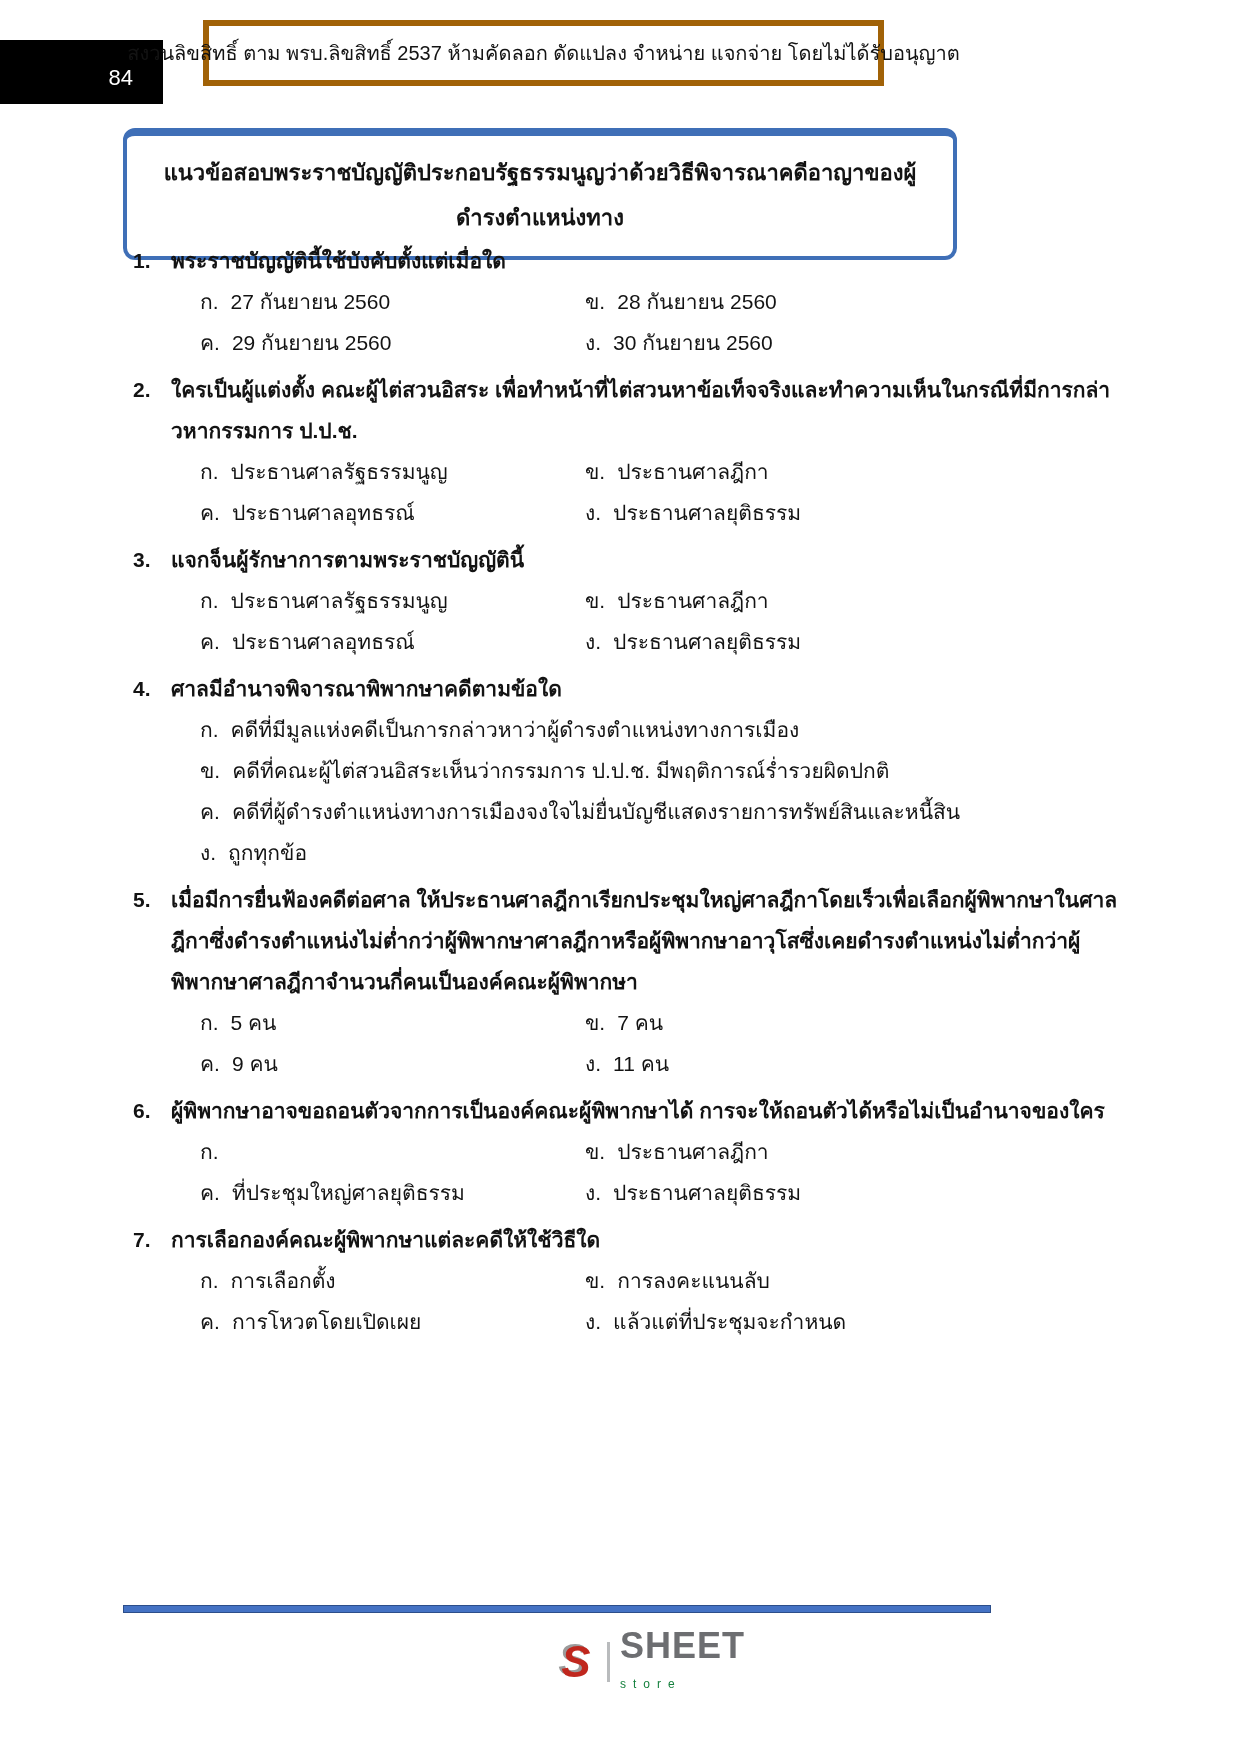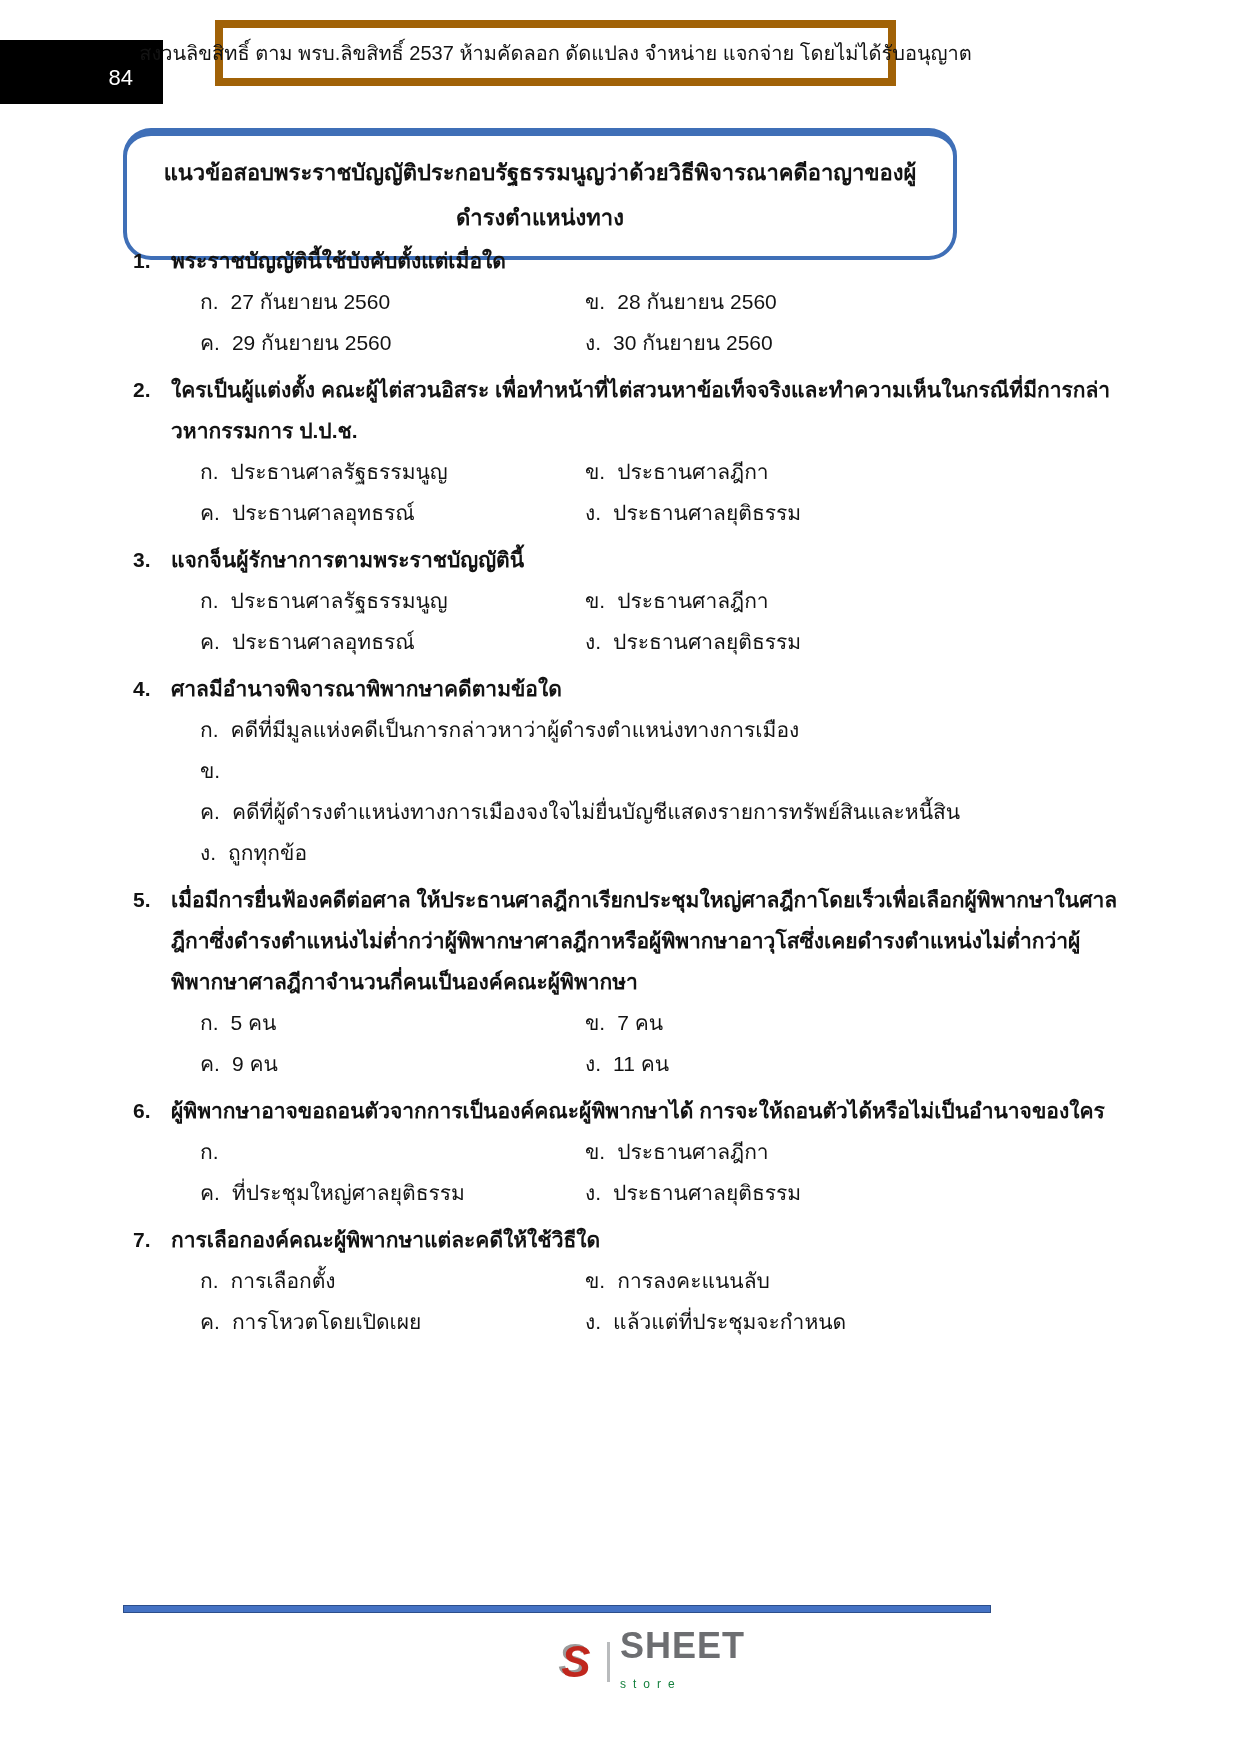--- a/index.html
+++ b/index.html
@@ -8,28 +8,28 @@
     font-family:"Liberation Sans","DejaVu Sans",sans-serif; color:#131313;
     overflow:hidden;
   }
   .page-num-box {
     position:absolute; left:0; top:40px; width:163px; height:64px;
     background:#000; color:#fff; box-sizing:border-box;
     display:flex; align-items:center; justify-content:flex-end;
     padding-right:30px; padding-top:12px; font-size:22px;
   }
   .copyright-box {
-    position:absolute; left:215px; top:20px; width:681px; height:66px;
-    border:8px solid #a16207; box-sizing:border-box;
+    position:absolute; left:203px; top:20px; width:681px; height:66px;
+    border:6px solid #a16207; box-sizing:border-box;
     display:flex; align-items:center; justify-content:center;
     font-size:20px; white-space:nowrap;
   }
   .title-box {
     position:absolute; left:123px; top:128px; width:834px; box-sizing:border-box;
-    border:4px solid #3f6fb7; border-top-width:8px; border-radius:28px;
+    border:4px solid #3f6fb7; border-top-width:8px; border-radius:12px;
     padding:14px 30px 16px; text-align:center; font-weight:bold;
     font-size:22px; line-height:2.05; background:#fff;
   }
   .content {
     position:absolute; left:133px; top:240px; width:990px;
     font-size:21px; line-height:41px;
   }
   .question { margin-top:6px; }
   .question:first-child { margin-top:0; }
   .q-line { display:flex; font-weight:bold; }
@@ -164,20 +164,21 @@
         <span class="q-num">4.</span>
         <span class="q-text">ศาลมีอำนาจพิจารณาพิพากษาคดีตามข้อใด</span>
       </div>
       <div class="options-stack">
         <div class="opt">
           <span class="opt-label">ก.</span>
           <span>คดีที่มีมูลแห่งคดีเป็นการกล่าวหาว่าผู้ดำรงตำแหน่งทางการเมือง</span>
         </div>
         <div class="opt">
           <span class="opt-label">ข.</span>
+          <span>คดีที่คณะผู้ไต่สวนอิสระเห็นว่ากรรมการ ป.ป.ช. มีพฤติการณ์ร่ำรวยผิดปกติ</span>
         </div>
         <div class="opt">
           <span class="opt-label">ค.</span>
           <span>คดีที่ผู้ดำรงตำแหน่งทางการเมืองจงใจไม่ยื่นบัญชีแสดงรายการทรัพย์สินและหนี้สิน</span>
         </div>
         <div class="opt">
           <span class="opt-label">ง.</span>
           <span>ถูกทุกข้อ</span>
         </div>
       </div>

